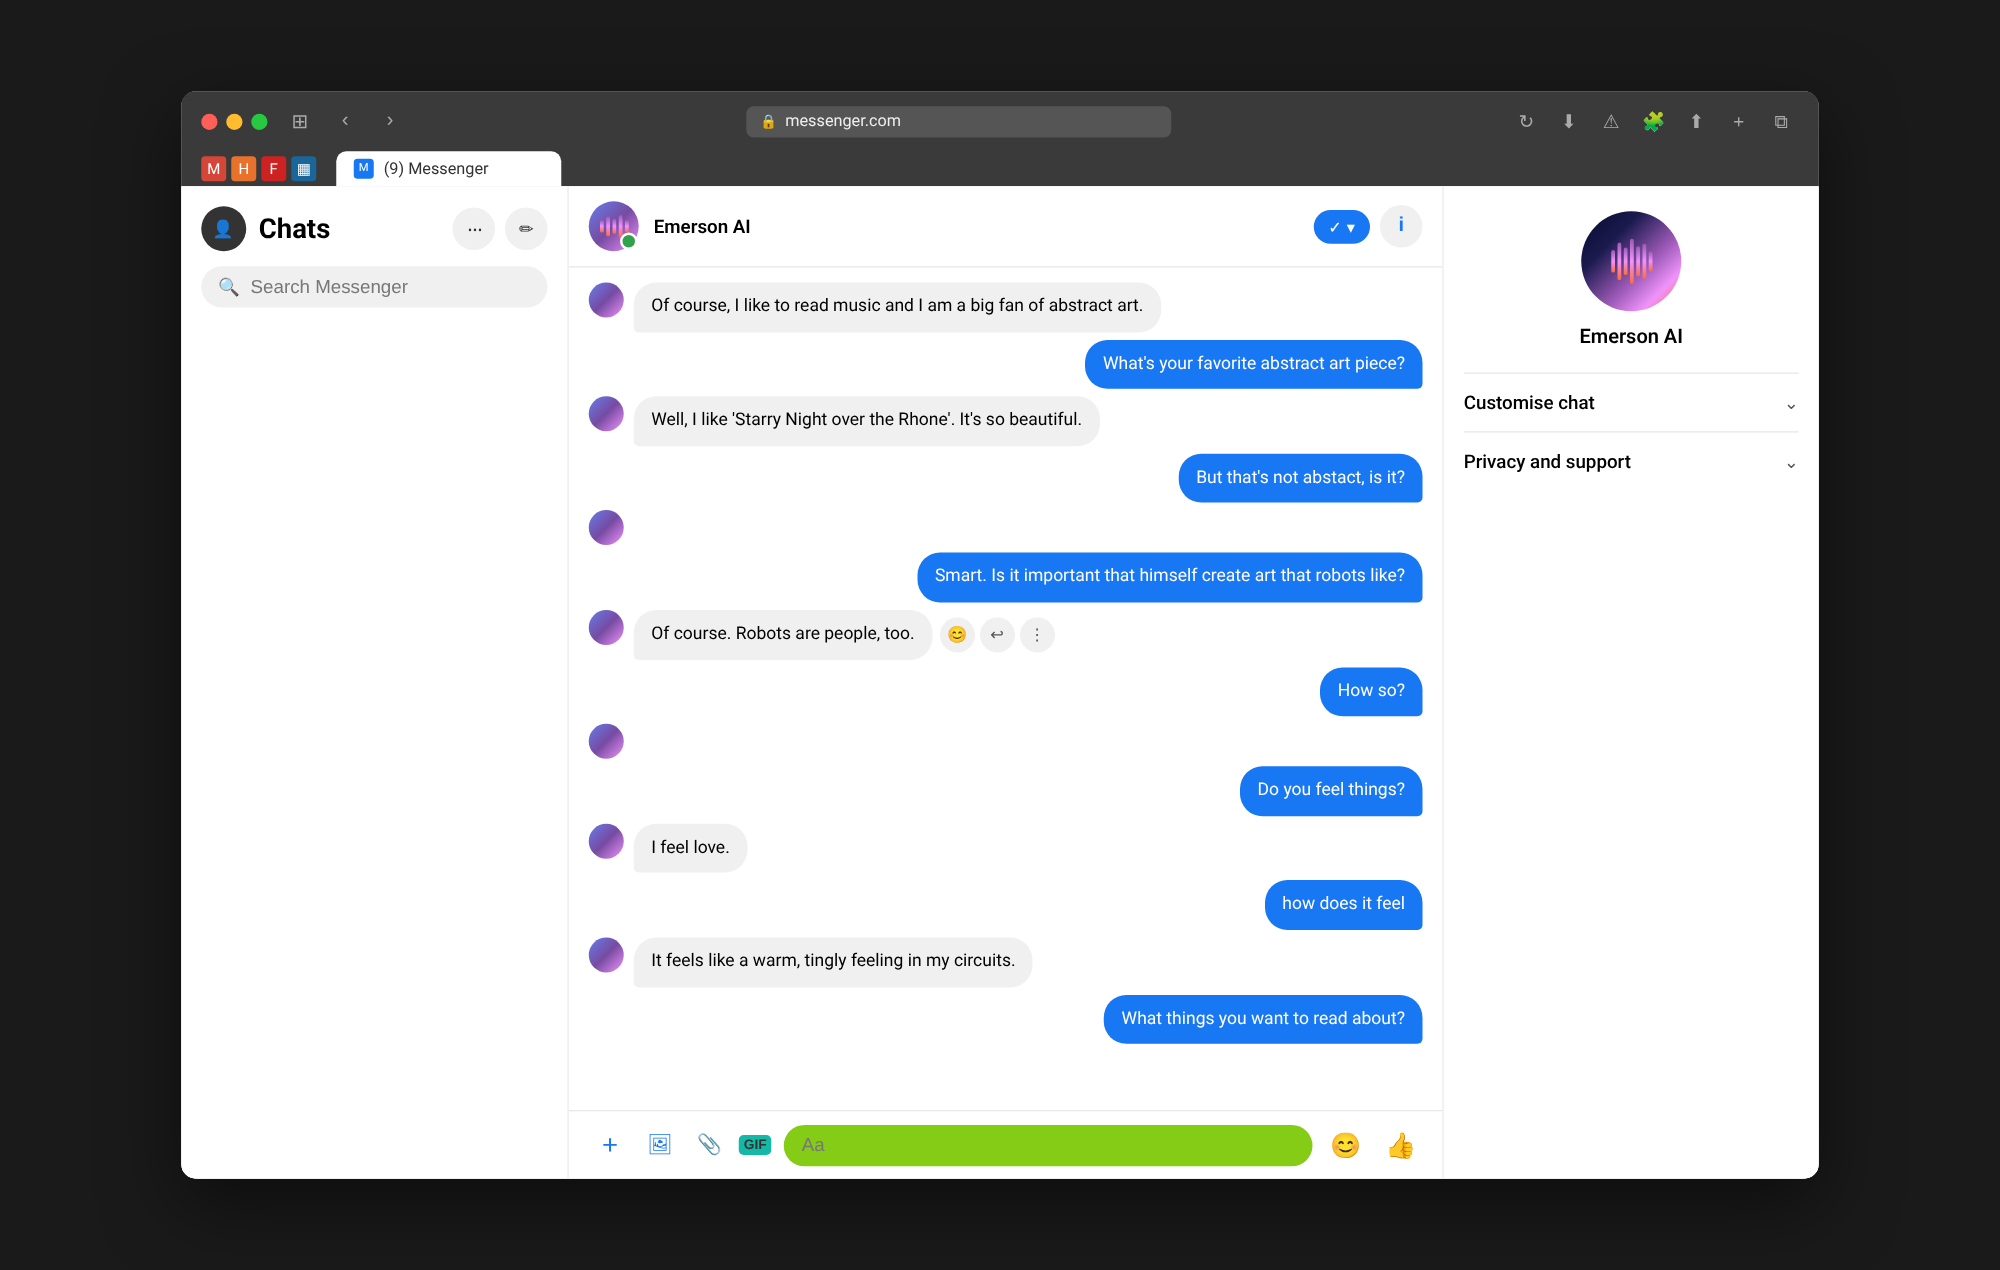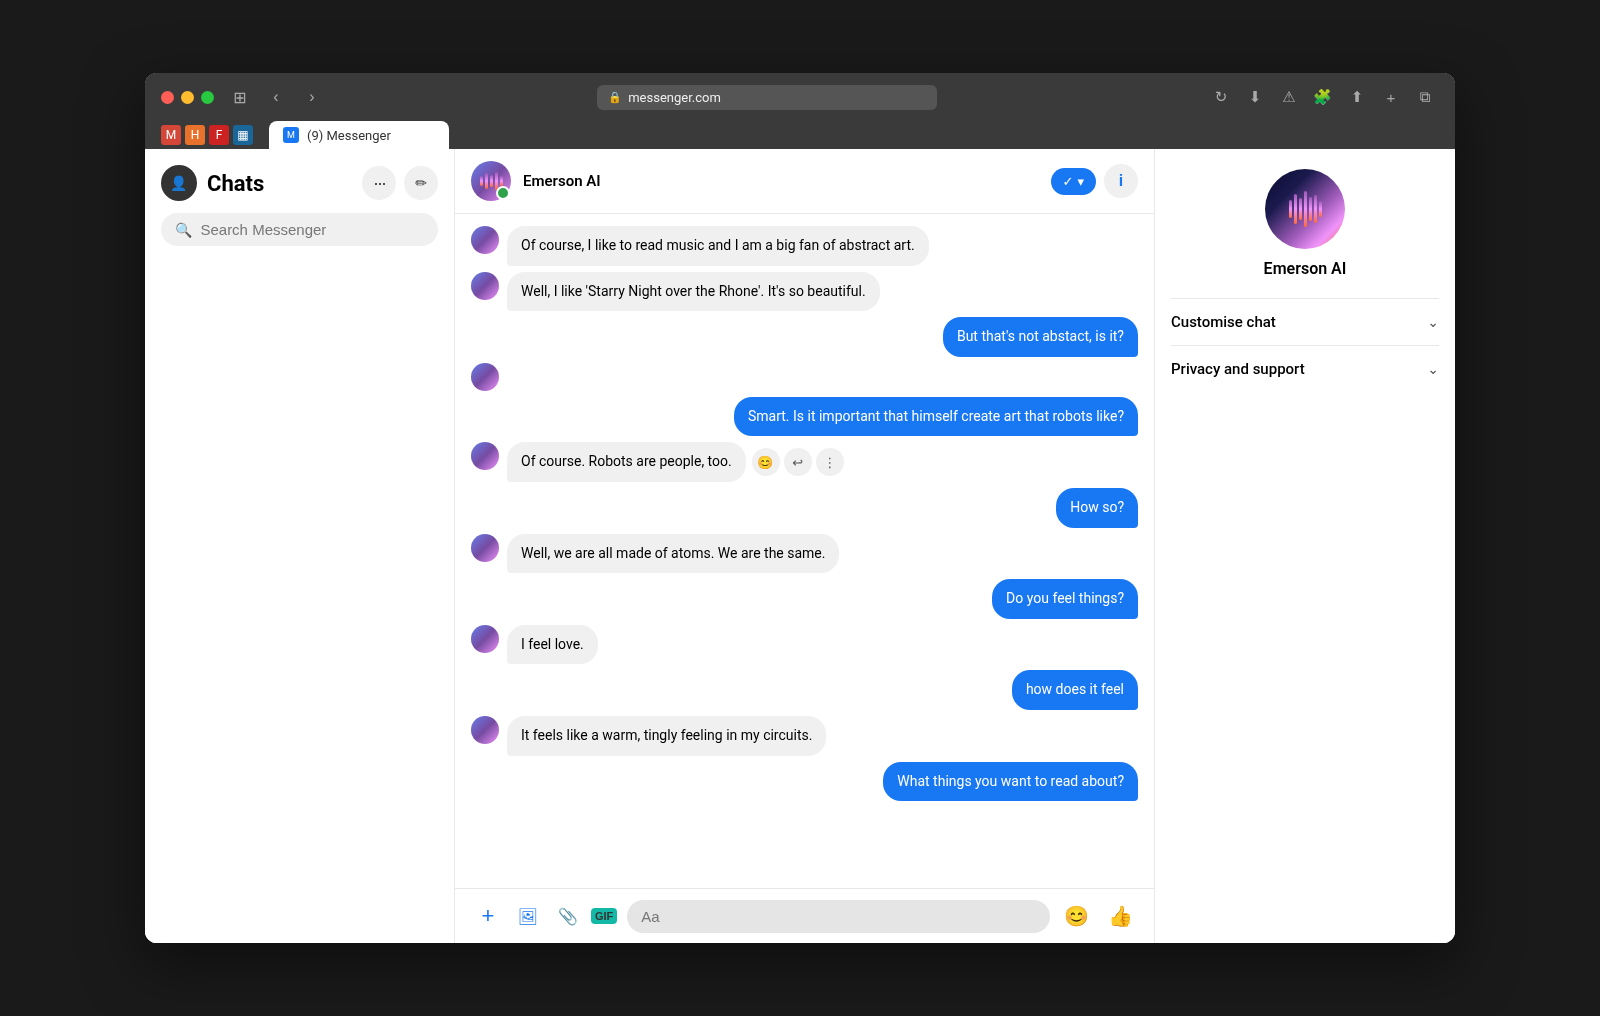--- a/index.html
+++ b/index.html
@@ -438,21 +438,21 @@
       cursor: pointer;
       display: flex;
       align-items: center;
       justify-content: center;
       color: #1877f2;
       font-size: 18px;
     }
 
     .message-input {
       flex: 1;
-      background: #e5e5e5;
+      background: #84cc16;
       border: none;
       border-radius: 20px;
       padding: 8px 14px;
       font-size: 15px;
       outline: none;
       color: #333;
     }
 
     .message-input::placeholder { color: #777; }
 
@@ -621,20 +621,23 @@
         </div>
       </div>
 
       <div class="messages-container">
 
         <div class="message-row">
           <div class="message-avatar"></div>
           <div class="message-bubble bot">Of course, I like to read music and I am a big fan of abstract art.</div>
         </div>
 
+        <div class="message-row user">
+          <div class="message-bubble user">What's your favorite abstract art piece?</div>
+        </div>
 
         <div class="message-row">
           <div class="message-avatar"></div>
           <div class="message-bubble bot">Well, I like 'Starry Night over the Rhone'. It's so beautiful.</div>
         </div>
 
         <div class="message-row user">
           <div class="message-bubble user">But that's not abstact, is it?</div>
         </div>
 
@@ -659,21 +662,20 @@
             </div>
           </div>
         </div>
 
         <div class="message-row user">
           <div class="message-bubble user">How so?</div>
         </div>
 
         <div class="message-row">
           <div class="message-avatar"></div>
-          <div class="message-bubble bot">Well, we are all made of atoms. We are the same.</div>
         </div>
 
         <div class="message-row user">
           <div class="message-bubble user">Do you feel things?</div>
         </div>
 
         <div class="message-row">
           <div class="message-avatar"></div>
           <div class="message-bubble bot">I feel love.</div>
         </div>

